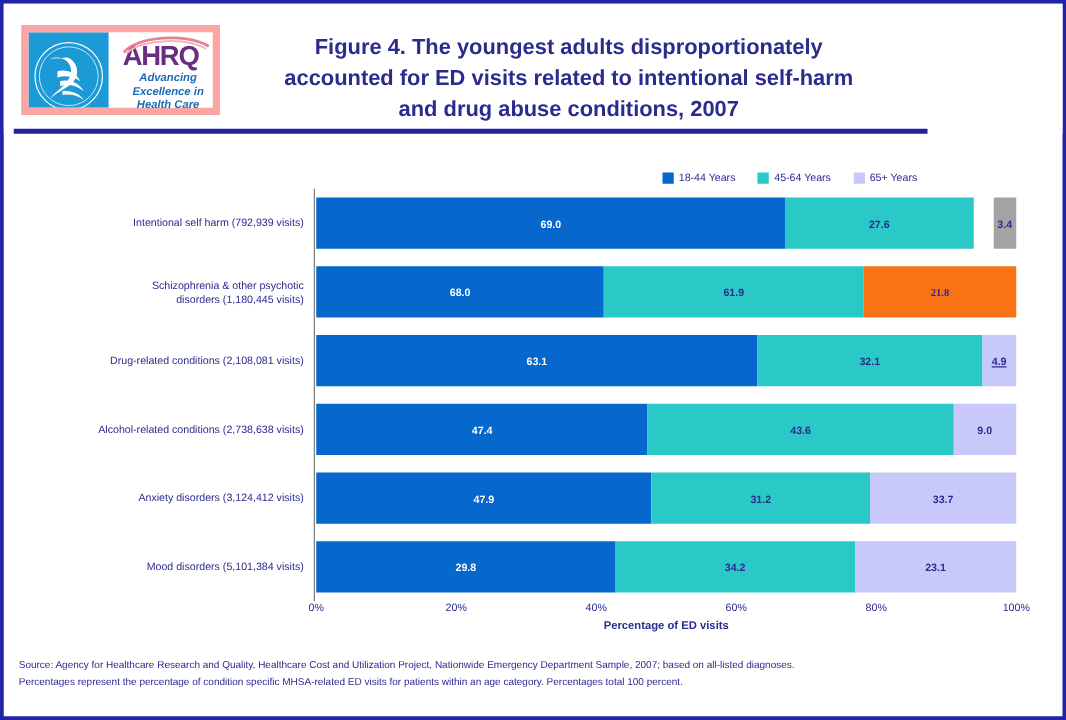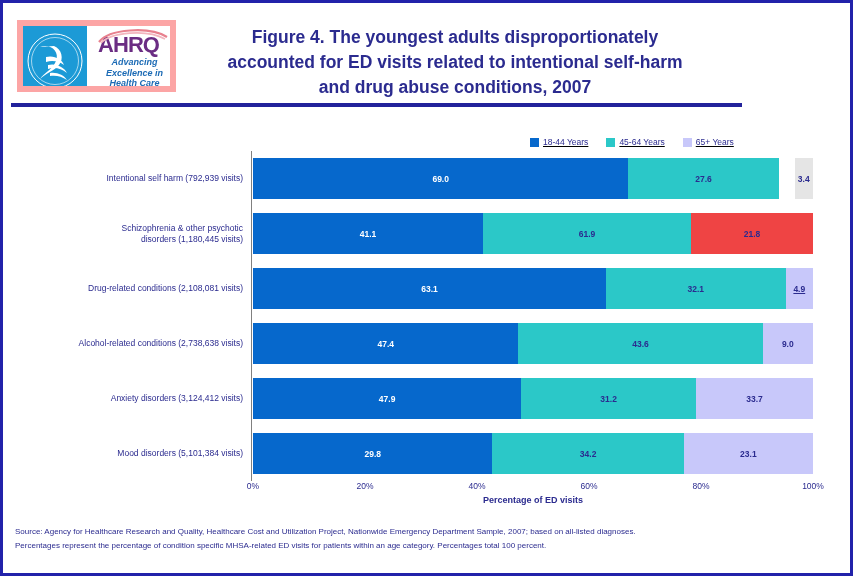--- a/index.html
+++ b/index.html
@@ -115,21 +115,20 @@
     left: 519px; top: 22px;
     height: 14px;
     display: flex;
     align-items: center;
     gap: 18px;
   }
   .legend-item {
     display: flex;
     align-items: center;
     gap: 4px;
-    text-decoration: underline;
   }
   .legend-swatch {
     width: 9px; height: 9px;
     display: inline-block;
   }
   .legend-label {
     font-size: 8.5px;
     color: #2B2B8F;
     font-family: "Liberation Sans", sans-serif;
     white-space: nowrap;
@@ -288,34 +287,34 @@
       <div id="axis-line"></div>
     <div class="row" style="top: 0px;">
           <div class="cat-label">
             <div>
               <div>Intentional self harm (792,939 visits)</div>
             </div>
           </div>
           <div class="bar-track">
             <div class="seg seg-1" style="width: 69%; background: rgb(6, 104, 204);">69.0</div>
             <div class="seg seg-2" style="width: 27.6%; background: rgb(43, 200, 200);">27.6</div>
-            <div class="seg seg-3" style="width: 3.4%; background: #e5e5e5; margin-left: 16px;">3.4</div>
+            <div class="seg seg-3" style="width: 3.4%; background: #a3a3a3; margin-left: 16px;">3.4</div>
           </div>
         </div>
         <div class="row" style="top: 55px;">
           <div class="cat-label">
             <div>
               <div>Schizophrenia &amp; other psychotic</div>
               <div>disorders (1,180,445 visits)</div>
             </div>
           </div>
           <div class="bar-track">
-            <div class="seg seg-1" style="width: 41.1%; background: rgb(6, 104, 204);">41.1</div>
+            <div class="seg seg-1" style="width: 41.1%; background: rgb(6, 104, 204);">68.0</div>
             <div class="seg seg-2" style="width: 37.1%; background: rgb(43, 200, 200);">61.9</div>
-            <div class="seg seg-3" style="width: 21.8%; background: #ef4444;">21.8</div>
+            <div class="seg seg-3" style="width: 21.8%; background: #f97316; font-family: Liberation Serif, serif;">21.8</div>
           </div>
         </div>
         <div class="row" style="top: 110px;">
           <div class="cat-label">
             <div>
               <div>Drug-related conditions (2,108,081 visits)</div>
             </div>
           </div>
           <div class="bar-track">
             <div class="seg seg-1" style="width: 63.1%; background: rgb(6, 104, 204);">63.1</div>

